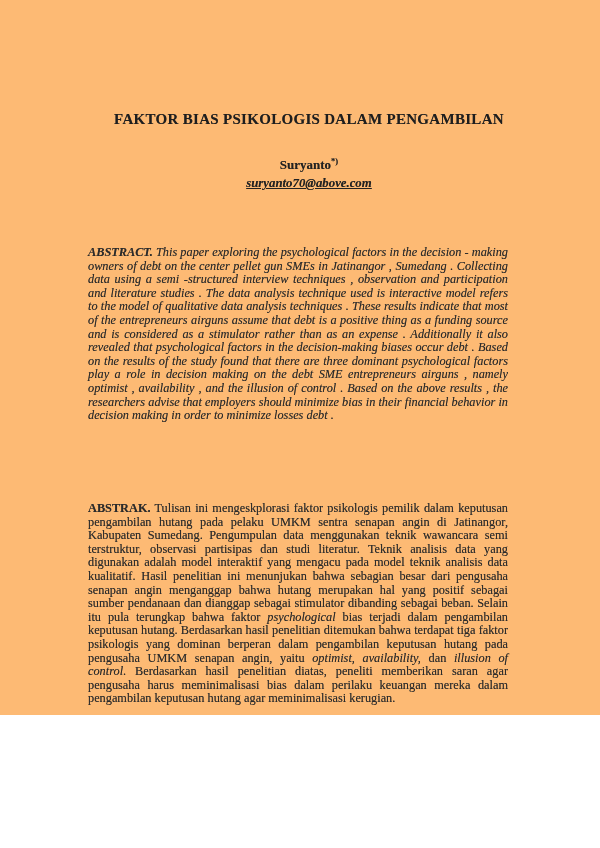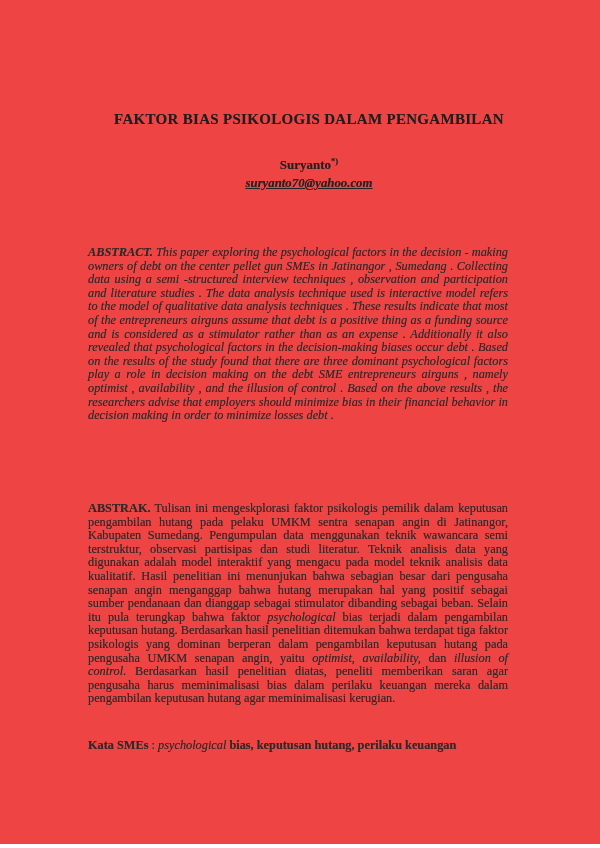--- a/index.html
+++ b/index.html
@@ -3,22 +3,22 @@
 <meta charset="utf-8">
 <style>
   html, body {
     margin: 0;
     padding: 0;
     background: #ffffff;
   }
   .page {
     position: relative;
     width: 600px;
-    height: 844px;
-    background: #ef4444;
+    height: 715px;
+    background: #fdba74;
     font-family: "Liberation Serif", "DejaVu Serif", serif;
     color: #2b2b2b;
     text-shadow: 0 0 0.6px rgba(43,43,43,0.55);
     overflow: hidden;
   }
   .abs { position: absolute; }
   .title-block {
     top: 111px;
     left: 99px;
     width: 420px;
@@ -89,21 +89,21 @@
 <body>
 
 <div class="page">
 
   <div class="abs title-block">
     <div>FAKTOR BIAS PSIKOLOGIS DALAM PENGAMBILAN</div>
   </div>
 
   <div class="abs author-line"><span>Suryanto</span><sup>*)</sup></div>
 
-  <div class="abs email-line"><span class="email">suryanto70@yahoo.com</span></div>
+  <div class="abs email-line"><span class="email">suryanto70@above.com</span></div>
 
 
   <p class="abs para abstract-en"><span class="b i">ABSTRACT.</span><span> This paper exploring the psychological factors in the decision - making owners of debt on the center pellet gun SMEs in Jatinangor , Sumedang . Collecting data using a semi -structured interview techniques , observation and participation and literature studies . The data analysis technique used is interactive model refers to the model of qualitative data analysis techniques . These results indicate that most of the entrepreneurs airguns assume that debt is a positive thing as a funding source and is considered as a stimulator rather than as an expense . Additionally it also revealed that psychological factors in the decision-making biases occur debt . Based on the results of the study found that there are three dominant psychological factors play a role in decision making on the debt SME entrepreneurs airguns , namely optimist , availability , and the illusion of control . Based on the above results , the researchers advise that employers should minimize bias in their financial behavior in decision making in order to minimize losses debt .</span></p>
 
 
   <p class="abs para abstract-id"><span class="b">ABSTRAK.</span><span> Tulisan ini mengeskplorasi faktor psikologis pemilik dalam keputusan pengambilan hutang pada pelaku UMKM sentra senapan angin di Jatinangor, Kabupaten Sumedang. Pengumpulan data menggunakan teknik wawancara semi terstruktur, observasi partisipas dan studi literatur. Teknik analisis data yang digunakan adalah model interaktif yang mengacu pada model teknik analisis data kualitatif. Hasil penelitian ini menunjukan bahwa sebagian besar dari pengusaha senapan angin menganggap bahwa hutang merupakan hal yang positif sebagai sumber pendanaan dan dianggap sebagai stimulator dibanding sebagai beban. Selain itu pula terungkap bahwa faktor </span><span class="i">psychological</span><span> bias terjadi dalam pengambilan keputusan hutang. Berdasarkan hasil penelitian ditemukan bahwa terdapat tiga faktor psikologis yang dominan berperan dalam pengambilan keputusan hutang pada pengusaha UMKM senapan angin, yaitu </span><span class="i">optimist, availability,</span><span> dan </span><span class="i">illusion of control</span><span>. Berdasarkan hasil penelitian diatas, peneliti memberikan saran agar pengusaha harus meminimalisasi bias dalam perilaku keuangan mereka dalam pengambilan keputusan hutang agar meminimalisasi kerugian.</span></p>
 
   <p class="abs para kata-kunci-line"><span class="b">Kata SMEs</span><span> : </span><span class="i">psychological</span><span class="b"> bias, keputusan hutang, perilaku keuangan</span></p>
 
 </div>

